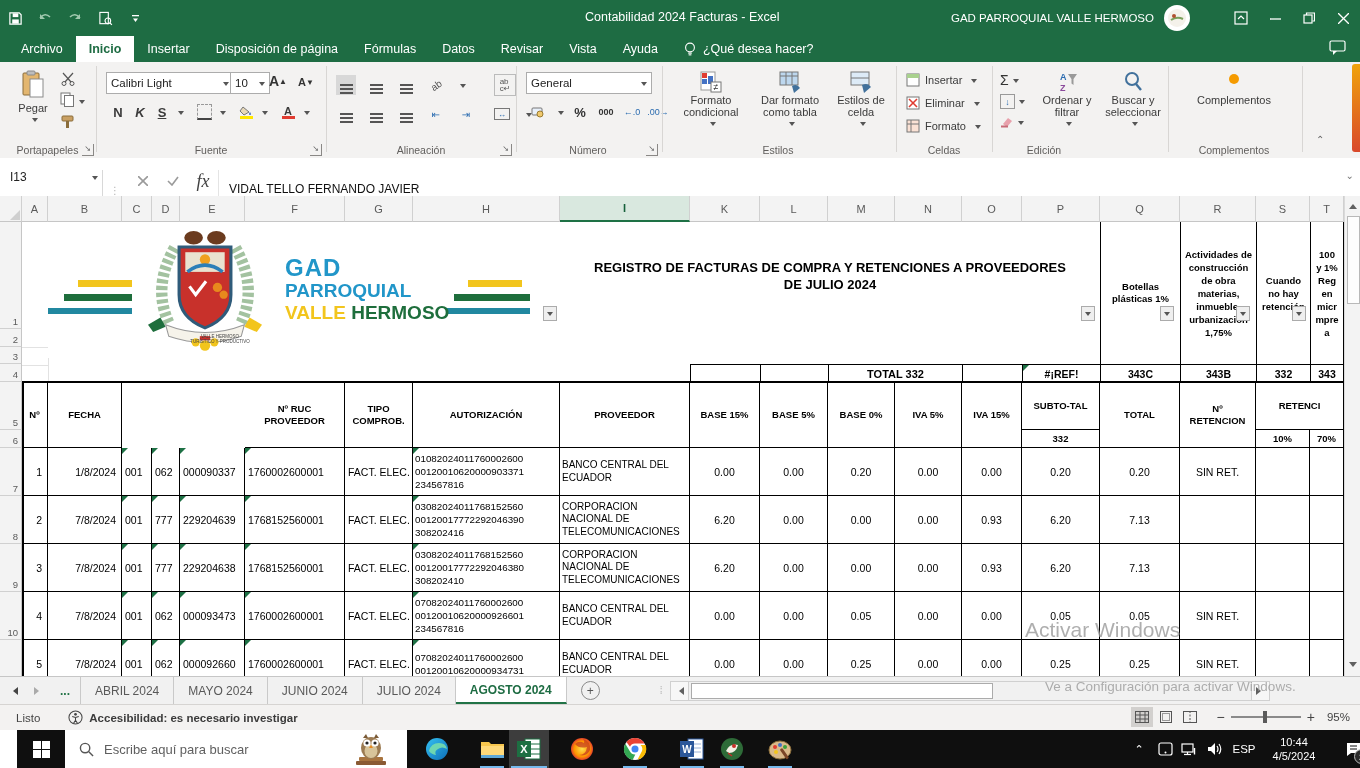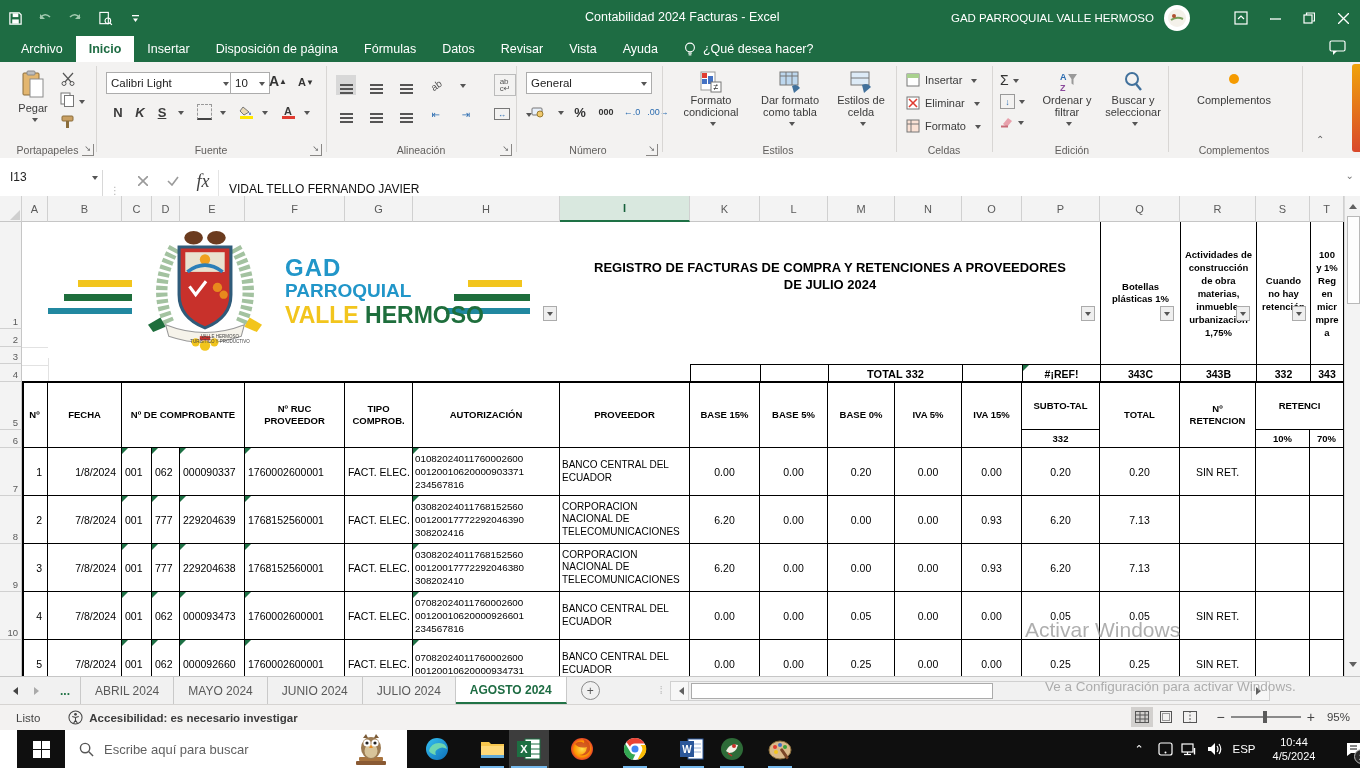--- a/index.html
+++ b/index.html
@@ -388,21 +388,21 @@
         <i class="car"></i>
     </div>
     <div class="abs bigbtn" style="left:1102px;top:8px;width:62px;">
       <svg width="22" height="24" viewBox="0 0 22 24">
           <circle cx="10" cy="9" r="6" fill="none" stroke="#41719C" stroke-width="2"></circle>
           <line x1="14" y1="14" x2="19" y2="20" stroke="#41719C" stroke-width="2.4"></line>
         </svg>
       <span>Buscar y seleccionar</span>
         <i class="car"></i>
     </div>
-    <div class="glabel" style="left:984px;width:176px;">Edición</div>
+    <div class="glabel" style="left:956px;width:176px;">Edición</div>
     <div class="gsep" style="left:1168px;"></div>
 
     <div class="abs bigbtn" style="left:1180px;top:12px;width:108px;">
       <span style="width:10px;height:10px;border-radius:50%;background:#F59B00;display:block;margin-bottom:10px;"></span>
       <span>Complementos</span>
     </div>
     <div class="glabel" style="left:1168px;width:132px;">Complementos</div>
     <div class="gsep" style="left:1302px;"></div>
     <div class="abs" style="left:1316px;top:72px;color:#666;font-size:10px;">⌃</div>
     <div class="abs" style="left:1352px;top:2px;width:8px;height:88px;background:linear-gradient(#F0A30A,#D9482B);border-radius:3px 0 0 3px;"></div>
@@ -503,21 +503,21 @@
         <path d="M98,90 l12,7 -5,7 -12,-5 z" fill="#F2C51D"></path>
         <path d="M17,97 q38,15 76,0 l-3,11 q-35,12 -70,0 z" fill="#F6F3EA" stroke="#999" stroke-width="1"></path>
         <circle cx="55" cy="117" r="5" fill="#F2C51D"></circle>
           <circle cx="46" cy="114" r="4" fill="#F2C51D"></circle>
           <circle cx="64" cy="114" r="4" fill="#F2C51D"></circle>
         <rect x="50" y="108" width="10" height="4" fill="#C8312B"></rect>
       </svg>
       <div class="abs" style="left:142px;top:112px;font-size:4.5px;color:#444;width:60px;text-align:center;">VALLE HERMOSO TURÍSTICO Y PRODUCTIVO</div>
       <div class="abs b" style="left:237px;top:32px;font-size:24px;color:#2196C9;letter-spacing:1px;">GAD</div>
       <div class="abs b" style="left:237px;top:58px;font-size:19px;color:#2196C9;">PARROQUIAL</div>
-      <div class="abs b" style="left:237px;top:80px;font-size:23px;">
+      <div class="abs b" style="left:237px;top:80px;font-size:19px;">
         <span style="color:#F2C51D;">VALLE</span>
         <span style="color:#1E6E3C;">HERMOSO</span>
       </div>
     </div>
     <div class="ddbtn" style="left:543px;top:110px;">
         <i></i>
       </div>
 
     <div class="cell b" style="left:560px;top:26px;width:540px;height:107px;font-size:13px;line-height:17px;text-align:center;padding:0 30px;">REGISTRO DE FACTURAS DE COMPRA Y RETENCIONES A PROVEEDORES DE JULIO 2024</div>
     <div class="ddbtn" style="left:1081px;top:110px;">
@@ -552,21 +552,20 @@
         <i class="tri"></i>
         <span>#¡REF!</span>
       </div>
     <div class="cell b" style="left:1100px;top:168px;width:80px;height:18px;border-left:1px solid #000;border-top:1px solid #000;font-size:10.5px;">343C</div>
     <div class="cell b" style="left:1180px;top:168px;width:76px;height:18px;border-left:1px solid #000;border-top:1px solid #000;font-size:10.5px;">343B</div>
     <div class="cell b" style="left:1256px;top:168px;width:54px;height:18px;border-left:1px solid #000;border-top:1px solid #000;font-size:10.5px;">332</div>
     <div class="cell b" style="left:1310px;top:168px;width:34px;height:18px;border-left:1px solid #000;border-right:1px solid #000;border-top:1px solid #000;font-size:10.5px;">343</div>
 
     <div class="cell hd blk" style="left:22px;top:186px;width:26px;height:66px;">Nº</div>
     <div class="cell hd blk" style="left:48px;top:186px;width:74px;height:66px;">FECHA</div>
-    <div class="cell hd blk" style="left:122px;top:186px;width:123px;height:66px;">Nº DE COMPROBANTE</div>
     <div class="cell hd blk" style="left:245px;top:186px;width:100px;height:66px;padding:0 10px;">Nº RUC PROVEEDOR</div>
     <div class="cell hd blk" style="left:345px;top:186px;width:68px;height:66px;padding:0 8px;">TIPO COMPROB.</div>
     <div class="cell hd blk" style="left:560px;top:186px;width:130px;height:66px;">PROVEEDOR</div>
     <div class="cell hd blk" style="left:413px;top:186px;width:147px;height:66px;">AUTORIZACIÓN</div>
     <div class="cell hd blk" style="left:690px;top:186px;width:70px;height:66px;">BASE 15%</div>
     <div class="cell hd blk" style="left:760px;top:186px;width:68px;height:66px;">BASE 5%</div>
     <div class="cell hd blk" style="left:828px;top:186px;width:67px;height:66px;">BASE 0%</div>
     <div class="cell hd blk" style="left:895px;top:186px;width:67px;height:66px;">IVA 5%</div>
     <div class="cell hd blk" style="left:962px;top:186px;width:60px;height:66px;">IVA 15%</div>
     <div class="cell hd blk" style="left:1022px;top:186px;width:78px;height:48px;">SUBTO-TAL</div>

